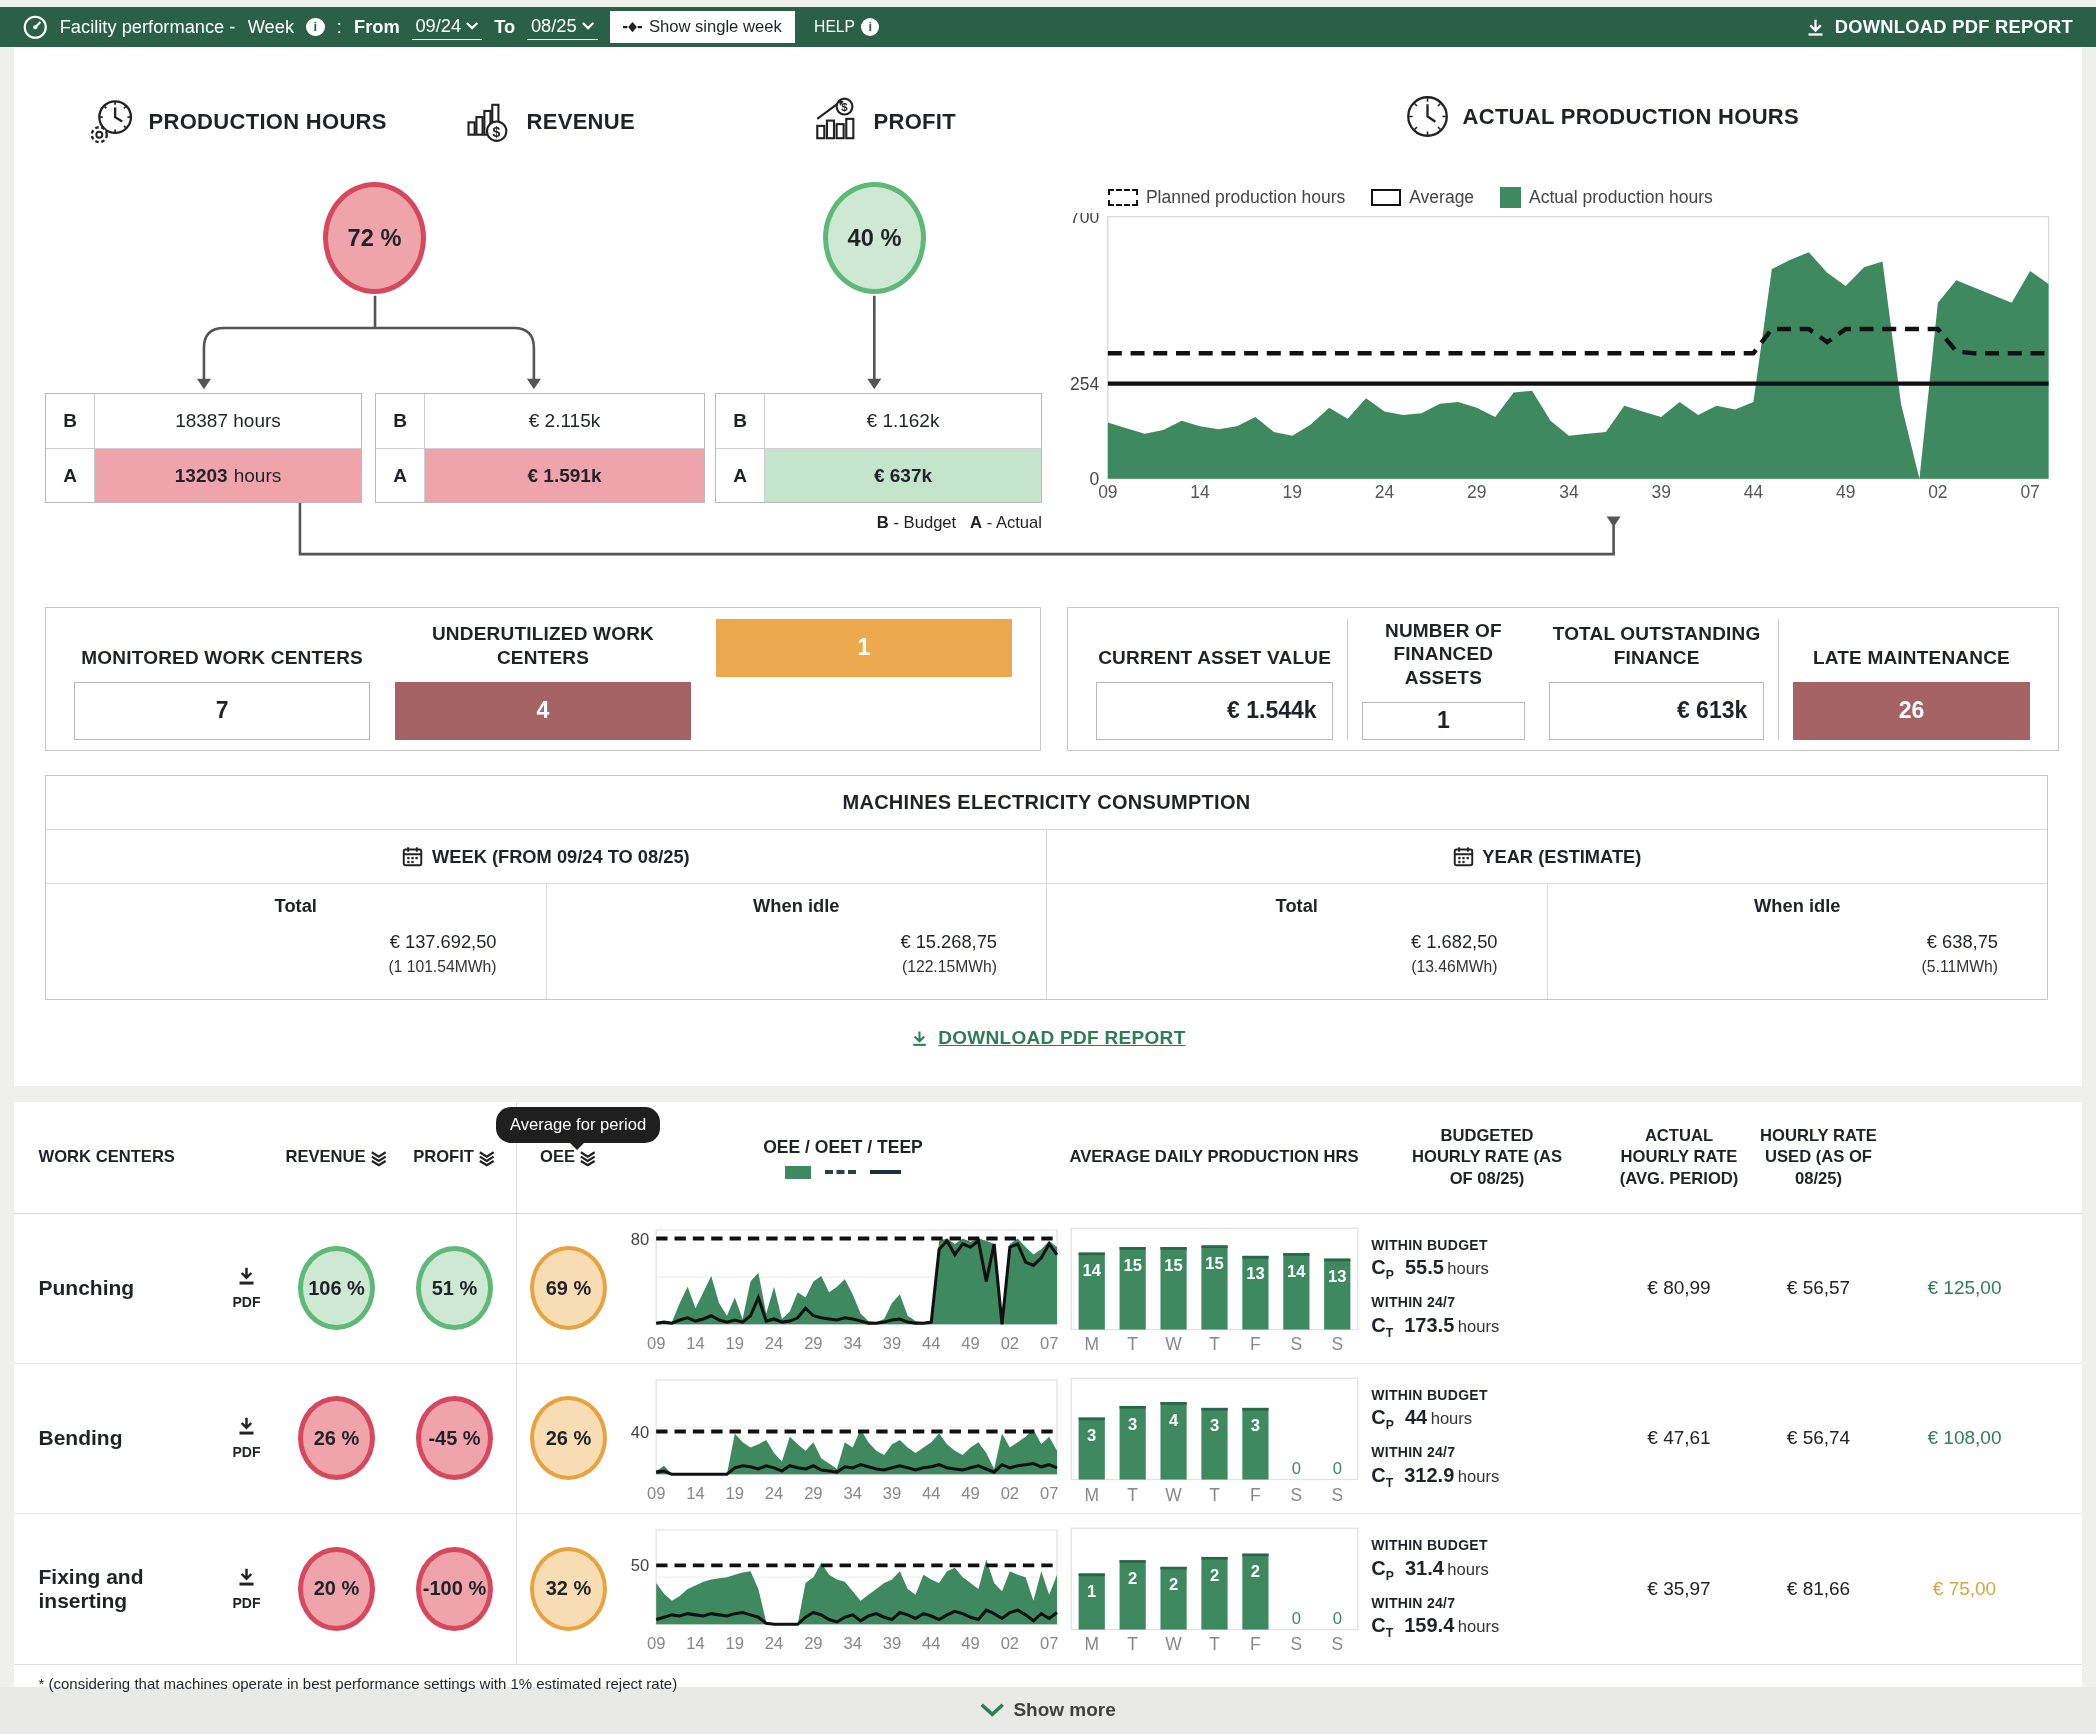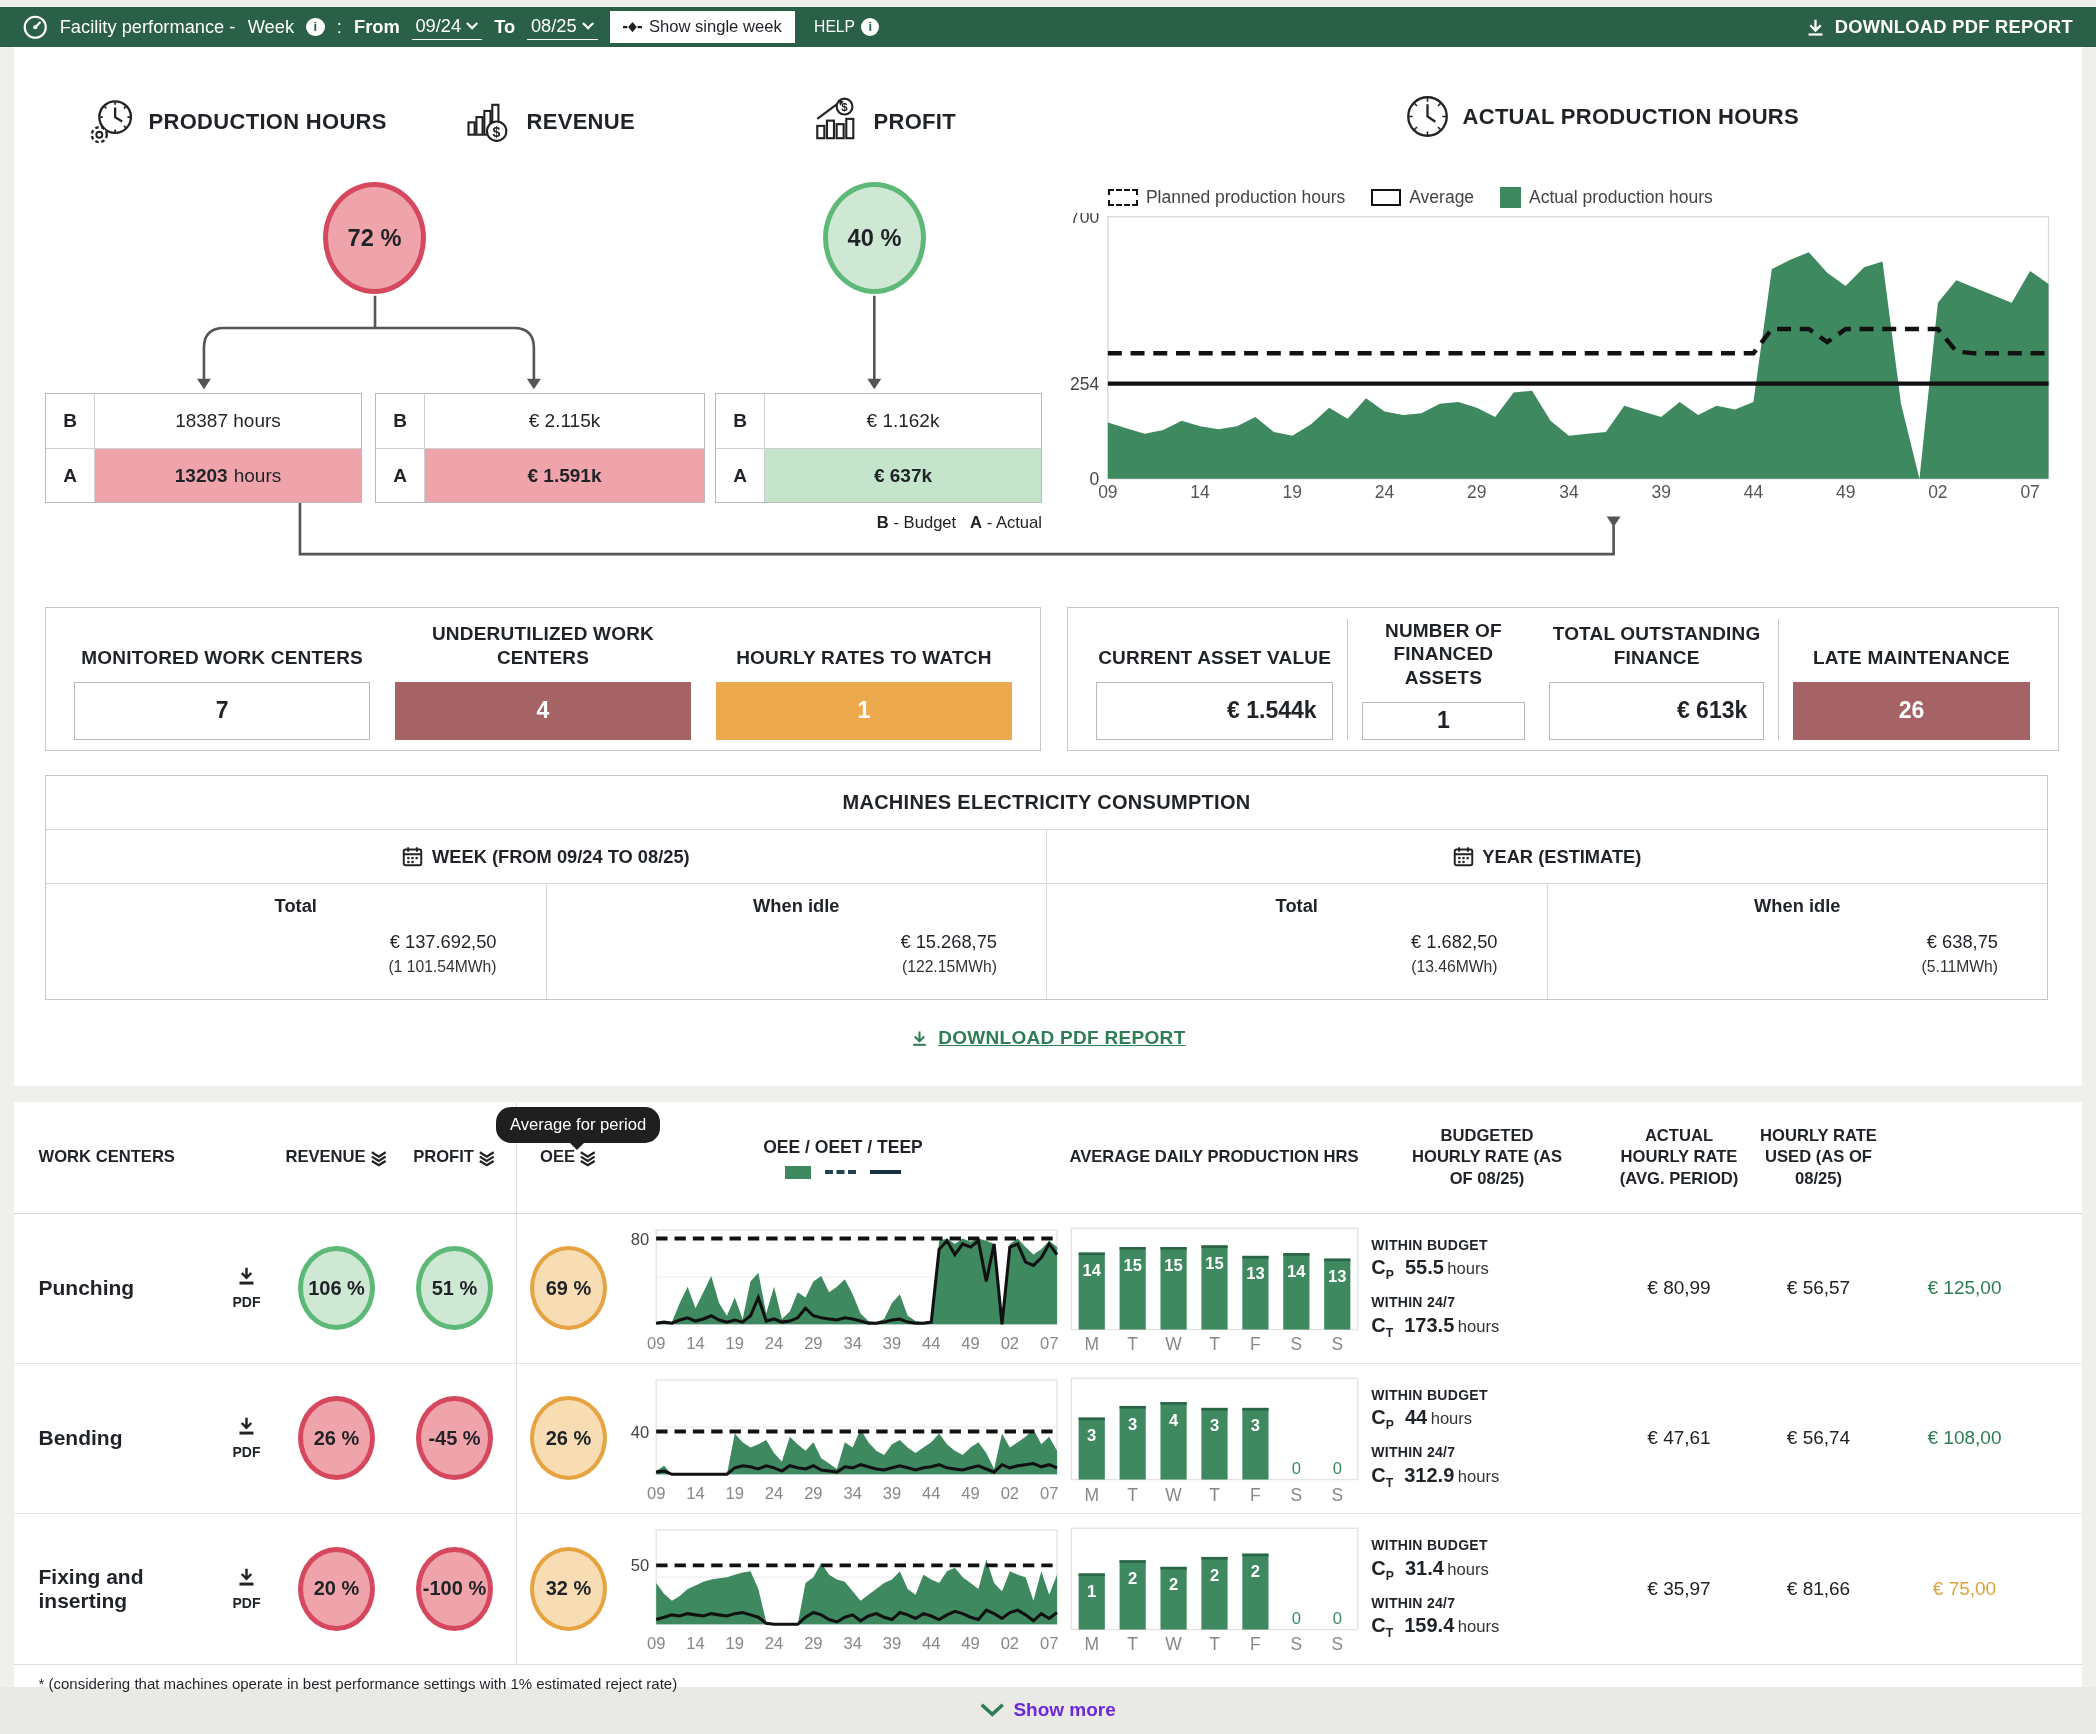--- a/index.html
+++ b/index.html
@@ -101,21 +101,21 @@
   .tooltip { position:absolute; top:5.2px; left:482px; background:#1f1f1f; color:#ffffff; font-size:16.6px; padding:7.9px 14px; border-radius:15px; white-space:nowrap; z-index:5; }
   .tooltip:after { content:""; position:absolute; left:50%; bottom:-14px; margin-left:-7.9px; border:7.9px solid transparent; border-top-color:#1f1f1f; }
 
   .mini-legend { display:flex; align-items:center; justify-content:center; gap:14px; margin-top:7px; }
   .ml-area { width:26px; height:13px; background:#3f8960; }
   .ml-dash { width:31px; border-top:4.4px dashed #24424f; }
   .ml-line { width:31px; border-top:4.4px solid #16323f; }
 
   #footnote { padding:10.5px 24.5px; font-size:15px; border-top:0.9px solid #ddd; }
 
-  #footer { height:47px; background:#e9e9e6; display:flex; align-items:center; justify-content:center; gap:8.7px; color:#6d28d9; font-size:19px; font-weight:bold; cursor:pointer; }
+  #footer { height:47px; background:#e9e9e6; display:flex; align-items:center; justify-content:center; gap:8.7px; color:#404040; font-size:19px; font-weight:bold; cursor:pointer; }
 
   svg text { font-family:"Liberation Sans", sans-serif; }
 </style>
 </head>
 <body>
 
 <div class="topbar">
   <div class="left">
     <span style="display:inline-flex">
       <svg width="24.5" height="24.5" viewBox="0 0 28 28">
@@ -338,21 +338,20 @@
   <div class="stats-panel" style="left:31px; width:996px;">
     <div class="stat-col">
       <div class="stat-label">MONITORED WORK CENTERS</div>
       <div class="stat-box">7</div>
     </div>
     <div class="stat-col">
       <div class="stat-label">UNDERUTILIZED WORK CENTERS</div>
       <div class="stat-box maroon">4</div>
     </div>
     <div class="stat-col">
-      <div class="stat-label">HOURLY RATES TO WATCH</div>
       <div class="stat-box orange">1</div>
     </div>
   </div>
 
   <div class="stats-panel" style="left:1053px; width:992px;">
     <div class="stat-col" style="flex:1.05">
       <div class="stat-label">CURRENT ASSET VALUE</div>
       <div class="stat-box right">€ 1.544k</div>
     </div>
     <div class="vdiv"></div>

